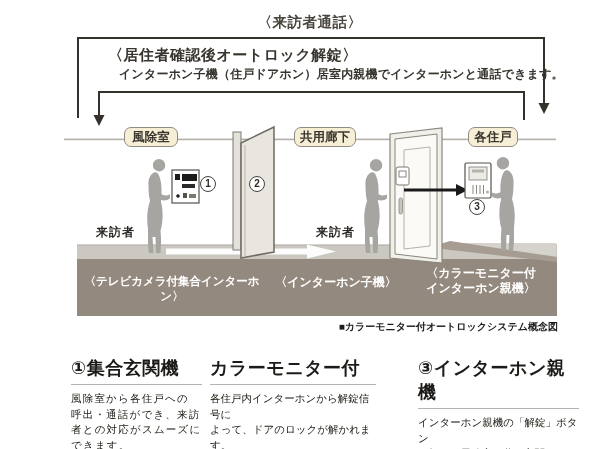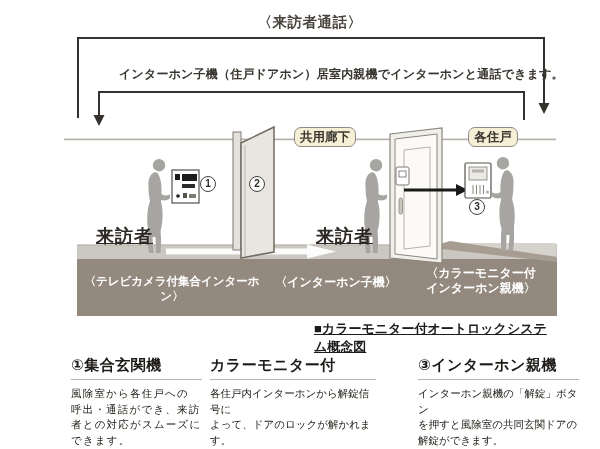--- a/index.html
+++ b/index.html
@@ -14,40 +14,40 @@
   .flow-sub{left:103px;top:66px;font-size:12px;font-weight:bold;color:#38352f;letter-spacing:.2px;font-family:Liberation Serif, serif;}
   
   .zone-box{
     height:18px;line-height:18px;text-align:center;font-size:12.5px;font-weight:bold;color:#3a372f;
     background:#f7eed6;border:1.5px solid #8f8b83;border-radius:7px;
   }
   .zone-1{left:108px;top:127px;width:52px;}
   .zone-2{left:278px;top:127px;width:60px;}
   .zone-3{left:452px;top:127px;width:48px;}
   
-  .visitor-label{font-size:18px;font-weight:bold;color:#2c2925;letter-spacing:1px;text-decoration:underline;}
+  .visitor-label{font-size:12px;font-weight:bold;color:#2c2925;letter-spacing:1px;}
   .visitor-1{left:80px;top:224px;}
   .visitor-2{left:300px;top:224px;}
   
   .marker{
     width:14px;height:14px;border:1.5px solid #45423c;border-radius:50%;background:#ffffff;
     text-align:center;line-height:14px;font-size:10px;font-weight:bold;color:#2e2b27;
   }
   .marker-1{left:184px;top:176px;}
   .marker-2{left:233px;top:176px;}
   .marker-3{left:453px;top:199px;}
   
   .band-caption{color:#ffffff;font-weight:bold;text-align:center;}
   .caption-1{left:68px;top:274px;width:176px;font-size:11.5px;}
   .caption-2{left:253px;top:274px;width:134px;font-size:12px;}
   .caption-3{left:394px;top:266px;width:142px;font-size:12px;white-space:pre-line;line-height:15px;}
-  .figure-note{left:298px;top:320px;width:244px;font-size:13px;font-weight:600;color:#1c1c1c;text-decoration:underline;}
+  .figure-note{left:298px;top:320px;width:244px;text-align:right;font-size:10px;font-weight:600;color:#1c1c1c;}
   
   .legend-col{top:356px;}
-  .legend-col .hd{font-size:15px;font-weight:bold;color:#1d1b18;letter-spacing:.5px;}
+  .legend-col .hd{font-size:18px;font-weight:bold;color:#1d1b18;letter-spacing:.5px;}
   .legend-col .rule{height:0;border-bottom:1px solid #b5b3af;margin-top:4px;margin-bottom:6px;}
   .legend-col .bd{font-size:10.5px;line-height:15.5px;color:#222018;white-space:pre-line;}
   .legend-1{left:55px;width:131px;}
   .legend-1 .bd{letter-spacing:1.2px;}
   .legend-2{left:194px;width:166px;}
   .legend-3{left:402px;width:161px;}
 </style>
 </head>
 <body>
 
@@ -113,22 +113,24 @@
     <use href="#person" transform="translate(507,157) scale(-1,1)" fill="#a7a5a1"></use>
 
     <path d="M62,118 L62,38 L528,38 L528,104" fill="none" stroke="#35322e" stroke-width="2"></path>
     <polygon points="522.5,103 533.5,103 528,114" fill="#35322e"></polygon>
 
     <path d="M508,120 L508,92 L83,92 L83,116" fill="none" stroke="#35322e" stroke-width="2"></path>
     <polygon points="77.5,115 88.5,115 83,126" fill="#35322e"></polygon>
   </svg>
 
   <div class="abs flow-title">〈来訪者通話〉</div>
+  <div class="abs flow-heading">〈居住者確認後オートロック解錠〉</div>
   <div class="abs flow-sub">インターホン子機（住戸ドアホン）居室内親機でインターホンと通話できます。</div>
 
+  <div class="abs zone-box zone-1">風除室</div>
   <div class="abs zone-box zone-2">共用廊下</div>
   <div class="abs zone-box zone-3">各住戸</div>
 
   <div class="abs visitor-label visitor-1">来訪者</div>
   <div class="abs visitor-label visitor-2">来訪者</div>
 
   <div class="abs marker marker-1">1</div>
   <div class="abs marker marker-2">2</div>
   <div class="abs marker marker-3">3</div>
 

